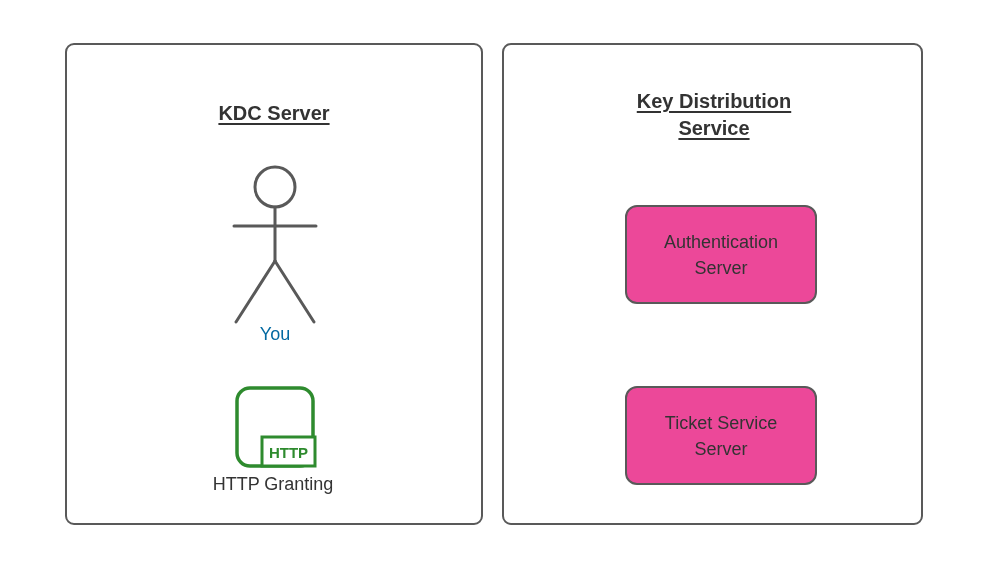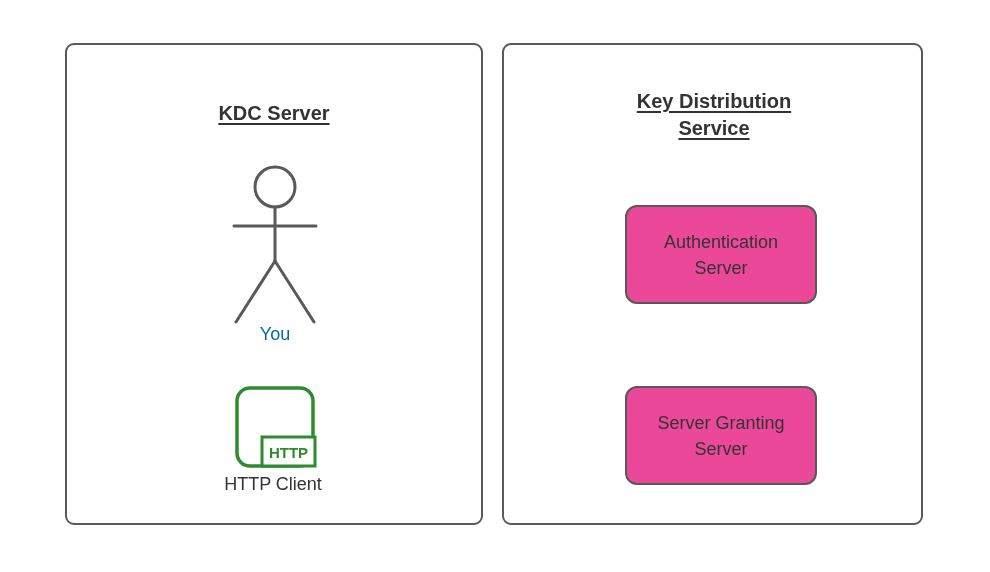--- a/index.html
+++ b/index.html
@@ -120,27 +120,27 @@
   </svg>
 
   <div class="actor-label">You</div>
 
   <svg class="http-icon-svg" viewBox="0 0 86 86">
     <rect x="4" y="4" width="76" height="78" rx="13" ry="13" fill="none" stroke="#2E8B2E" stroke-width="3.5"></rect>
     <rect x="29" y="53" width="53" height="29" fill="#ffffff" stroke="#2E8B2E" stroke-width="3"></rect>
     <text x="55.5" y="68" text-anchor="middle" dominant-baseline="central" fill="#2E8B2E" class="http-icon-text">HTTP</text>
   </svg>
 
-  <div class="http-label">HTTP Client</div>
+  <div class="http-label">HTTP Granting</div>
 
   <section class="panel panel-right"></section>
 
   <div class="panel-title title-kdc">Key Distribution Service</div>
 
   <div class="node-box box-auth">
     <span>Authentication Server</span>
   </div>
 
   <div class="node-box box-tgs">
-    <span>Server Granting Server</span>
+    <span>Ticket Service Server</span>
   </div>
 
 </div>
 
 </body></html>

